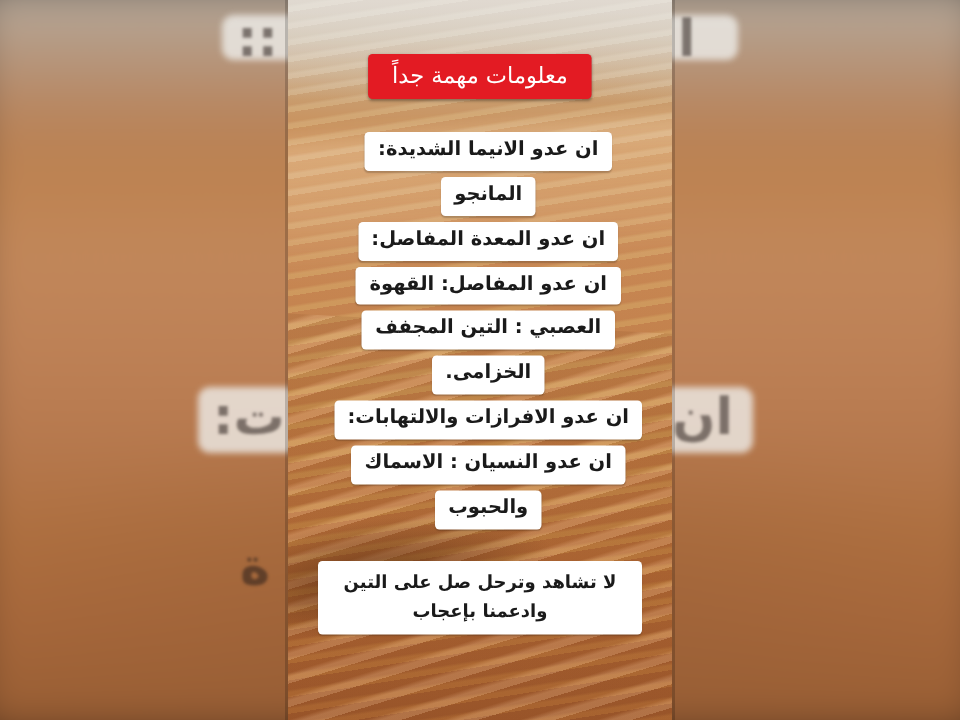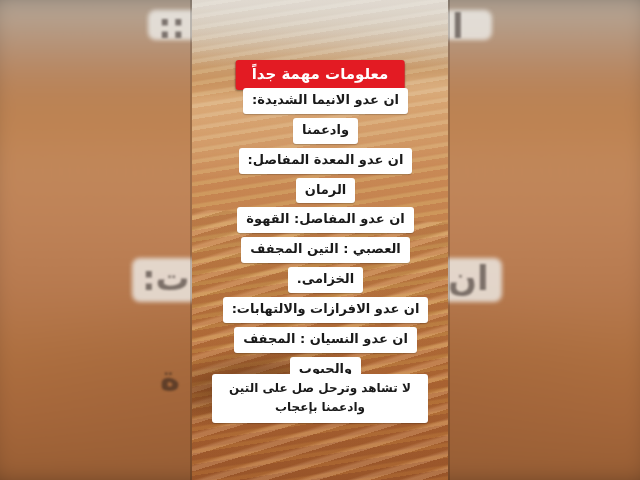--- a/index.html
+++ b/index.html
@@ -155,27 +155,27 @@
     top: 0;
     left: 192px;
     width: 256px;
     height: 480px;
     direction: rtl;
     text-align: center;
   }
 
   .title-banner {
     position: absolute;
-    top: 60px;
+    top: 36px;
     left: 50%;
     transform: translateX(-50%);
     background: #e31b23;
     color: #ffffff;
     font-size: 15px;
-    font-weight: bold;
+    font-weight: normal;
     padding: 6px 16px 7px 16px;
     border-radius: 3px;
     white-space: nowrap;
     line-height: 1.1;
     box-shadow: 0 1px 2px rgba(0,0,0,0.35);
   }
 
   .lines {
     position: absolute;
     top: 88px;
@@ -259,27 +259,26 @@
 
   <div class="edge-left"></div>
   <div class="edge-right"></div>
 
   <div class="overlay">
 
     <div class="title-banner">معلومات مهمة جداً</div>
 
     <div class="lines">
       <div class="line">ان عدو الانيما الشديدة:</div>
-      <div class="line">وادعمنا</div>
+      <div class="line">المانجو</div>
       <div class="line">ان عدو المعدة المفاصل:</div>
-      <div class="line">الرمان</div>
       <div class="line">ان عدو المفاصل: القهوة</div>
       <div class="line">العصبي : التين المجفف</div>
       <div class="line">الخزامى.</div>
       <div class="line">ان عدو الافرازات والالتهابات:</div>
-      <div class="line">ان عدو النسيان : المجفف</div>
+      <div class="line">ان عدو النسيان : الاسماك</div>
       <div class="line">والحبوب</div>
     </div>
 
     <div class="footer-note">لا تشاهد وترحل صل على التين وادعمنا بإعجاب</div>
 
   </div>
 </div>
 
 </body></html>

